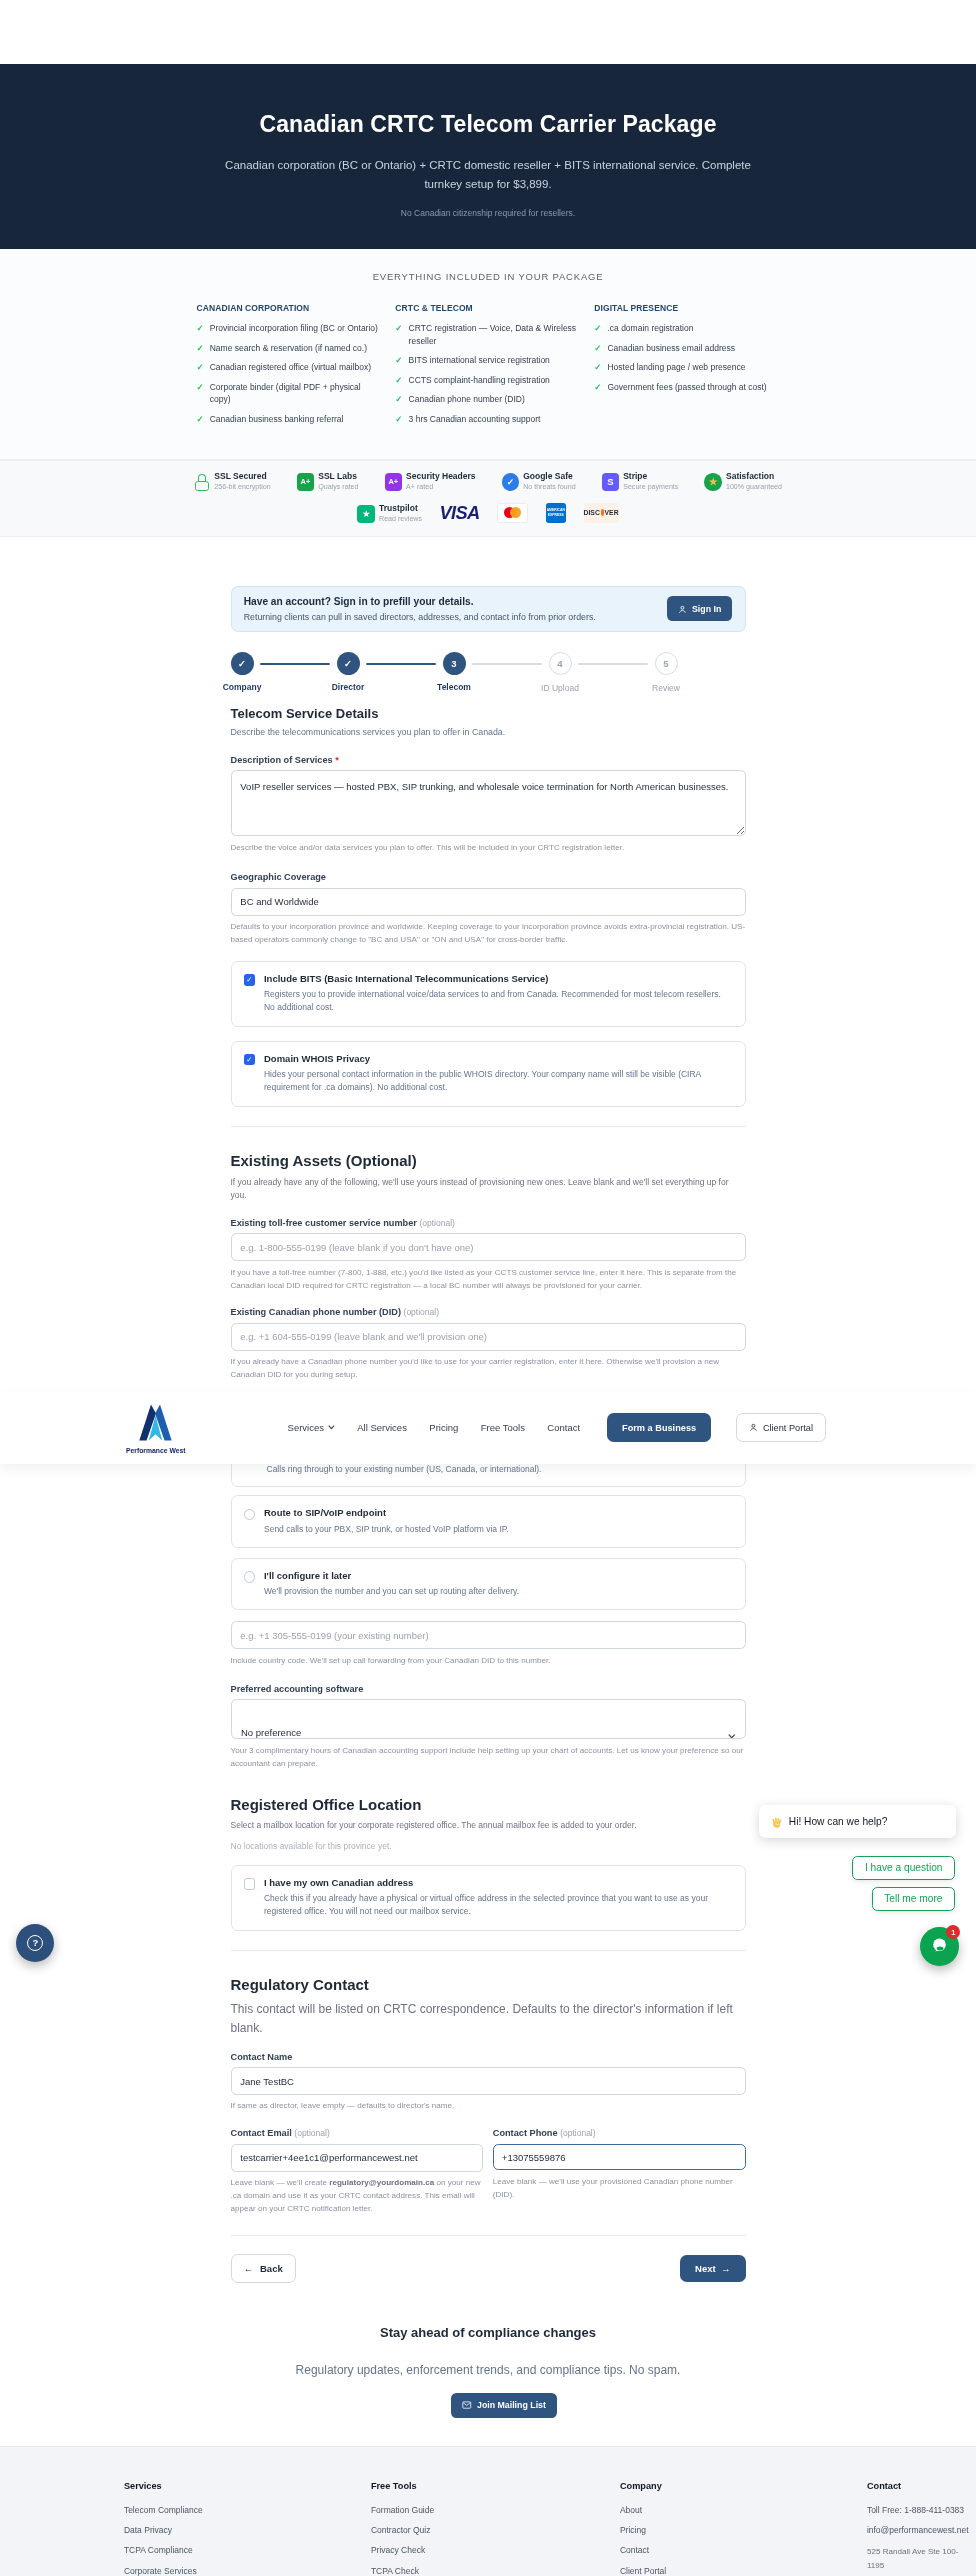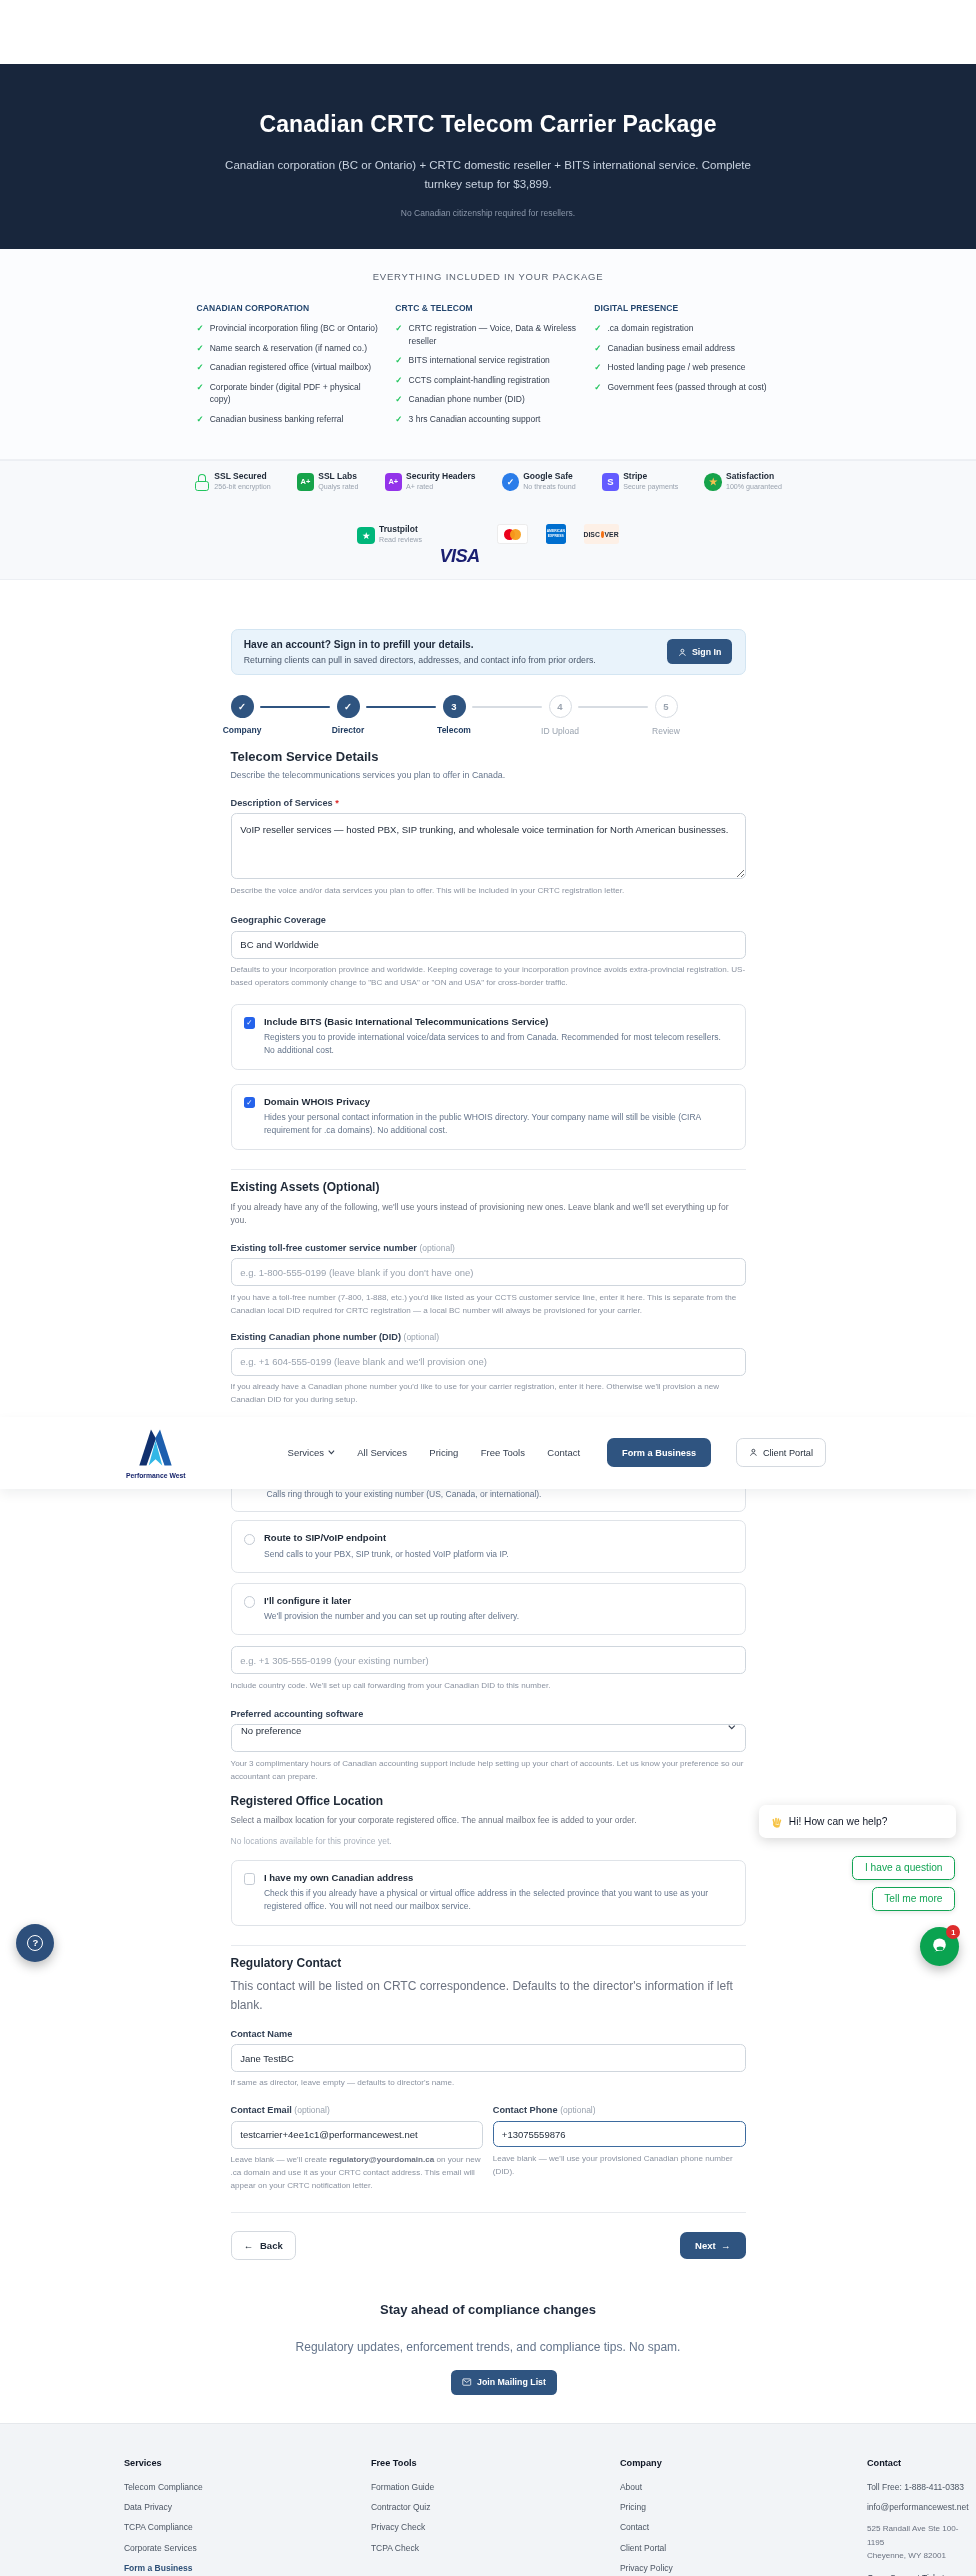--- a/index.html
+++ b/index.html
@@ -35,21 +35,21 @@
   .icn-lock .shackle { position:absolute; top:0.7px; left:4.1px; width:8.1px; height:8.1px; border:1.4px solid #22c55e; border-bottom:none; border-radius:4.7px 4.7px 0 0; }
   .sq { width:17.6px; height:17.6px; border-radius:4.1px; color:#fff; font-size:7.5px; font-weight:bold; display:flex; align-items:center; justify-content:center; }
   .sq.green { background:#16a34a; }
   .sq.purple { background:#9333ea; }
   .sq.indigo { background:#635bff; font-size:9.5px; }
   .circ { width:17.6px; height:17.6px; border-radius:50%; color:#fff; font-size:8.8px; font-weight:bold; display:flex; align-items:center; justify-content:center; }
   .circ.blue { background:#2b7de9; }
   .circ.green { background:#16a34a; color:#f2c14e; font-size:9.5px; }
   .trow2 { display:flex; justify-content:center; align-items:center; gap:17.6px; margin-top:11px; }
   .tp { width:17.6px; height:17.6px; border-radius:4.1px; background:#00b67a; color:#fff; font-size:9.5px; display:flex; align-items:center; justify-content:center; }
-  .visa { font-size:18.3px; font-weight:bold; font-style:italic; color:#1a1f71; letter-spacing:-0.7px;margin-top:43px; }
+  .visa { font-size:18.3px; font-weight:bold; font-style:italic; color:#1a1f71; letter-spacing:-0.7px; }
   .mc-card { width:31px; height:20.3px; background:#fff; border:0.7px solid #ececec; border-radius:2.7px; display:flex; align-items:center; justify-content:center; }
   .mc-c1 { width:11px; height:11px; border-radius:50%; background:#eb001b; }
   .mc-c2 { width:11px; height:11px; border-radius:50%; background:#f79e1b; margin-left:-4.7px; opacity:.95; }
   .amex { width:20.3px; height:20.3px; background:#006fcf; border-radius:2.7px; color:#fff; font-size:3.4px; font-weight:bold; display:flex; flex-direction:column; align-items:center; justify-content:center; line-height:1.4; text-align:center; }
   .disc-card { width:35px; height:20.3px; background:#fdf0e6; border-radius:2.7px; display:flex; align-items:center; justify-content:center; font-size:6.8px; font-weight:bold; color:#1f2937; gap:0.7px; }
   .disc-dot { width:6.8px; height:6.8px; border-radius:50%; background:#f47216; }
 
   
   .wrap { width:515px; margin:0 auto; padding-top:49px; }
   .banner { background:#e9f3fb; border:0.7px solid #d3e5f2; border-radius:6.8px; padding:9.5px 12.2px; display:flex; align-items:center; justify-content:space-between; }
@@ -78,34 +78,34 @@
   .help { font-size:8.1px; color:#8b93a1; line-height:1.6; margin-top:5.4px; }
   .note-light { font-size:8.5px; color:#aab2bd; margin-top:8.1px; }
 
   .card { border:0.7px solid #dfe3e8; border-radius:6.8px; padding:11px 12.2px; margin-top:13.6px; display:flex; gap:8.8px; background:#fff; }
   .ct { font-size:9.5px; font-weight:bold; color:#1f2937; }
   .cd { font-size:8.5px; color:#64748b; line-height:1.6; margin-top:4.1px; }
   .checkbox { width:11.5px; height:11.5px; border-radius:2.7px; background:#2563eb; color:#fff; font-size:7.5px; display:flex; align-items:center; justify-content:center; flex:none; margin-top:1.4px; }
   .checkbox.un { background:#fff; border:1px solid #c3cad3; }
   .radio { width:11.5px; height:11.5px; border-radius:50%; border:1px solid #c3cad3; flex:none; margin-top:1.4px; background:#fff; }
   hr.div { border:none; border-top:0.7px solid #e7eaee; margin-top:19px; }
-  h3.group { font-size:12px; font-weight:bold; color:#1f2937; margin-top:10px; }
+  h3.group { font-size:15px; font-weight:bold; color:#1f2937; margin-top:25px; }
 
   
   .navbar { position:relative; left:50%; transform:translateX(-50%); width:976px; height:72px; background:#fff;
     box-shadow:0 5.4px 12.2px rgba(15,23,42,.07); margin-top:9.5px; z-index:30; display:flex; align-items:center; padding:0 119px 0 126px; }
   .nav-logo { display:flex; flex-direction:column; align-items:center; gap:0.7px; }
   .nav-logo .cap { font-size:6.8px; font-weight:bold; color:#16246b; }
   .nav-links { display:flex; align-items:center; gap:22.4px; margin-left:102px; font-size:9.5px; color:#374151; }
   .nav-link { display:flex; align-items:center; gap:4.1px; cursor:pointer; }
   .nav-cta { margin-left:27px; padding:9.5px 15px; font-size:9.2px; border-radius:6.8px; }
   .portal { margin-left:24.4px; border:0.7px solid #d4d9df; border-radius:6.8px; padding:8.8px 12.2px; font-size:9.2px; color:#1f2937; display:flex; align-items:center; gap:5.4px; background:#fff; cursor:pointer; }
   .cutcard { margin-top:-9.5px; border:0.7px solid #dfe3e8; border-radius:6.8px; padding:8.1px 12.2px 9.5px 35px; position:relative; z-index:1; background:#fff; }
 
-  .selectbox { position:relative; height:28px; display:flex; align-items:flex-start; padding:0 9.5px; cursor:pointer; }
+  .selectbox { position:relative; height:40px; display:flex; align-items:flex-end; padding:0 9.5px; cursor:pointer; }
   .selectbox svg { position:absolute; right:8.8px; }
   .tworow { display:flex; gap:9.5px; margin-top:15px; }
   .fcol { flex:1; }
   .tin.focus { border:1.4px solid #3d6b9f; padding:6.8px 8.1px; }
 
   .actions { display:flex; justify-content:space-between; align-items:center; margin-top:17.6px; padding-bottom:6.8px; }
   .btn-back { border:0.7px solid #d4d9df; border-radius:6.8px; background:#fff; padding:8.1px 12.2px; font-size:9.5px; font-weight:bold; color:#1f2937; display:flex; gap:6.8px; cursor:pointer; font-family:inherit; }
   .btn-next { padding:8.1px 15px; font-size:9.5px; border-radius:6.8px; }
 
   

